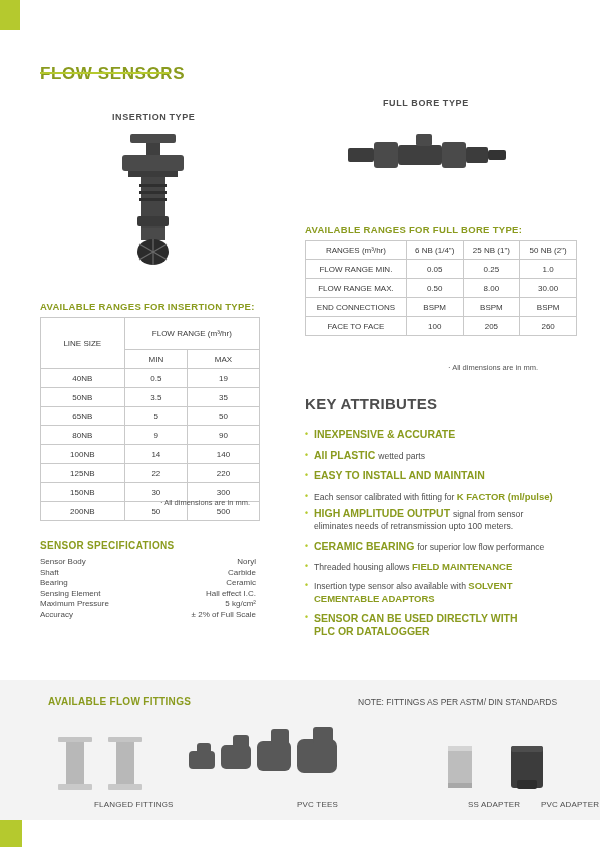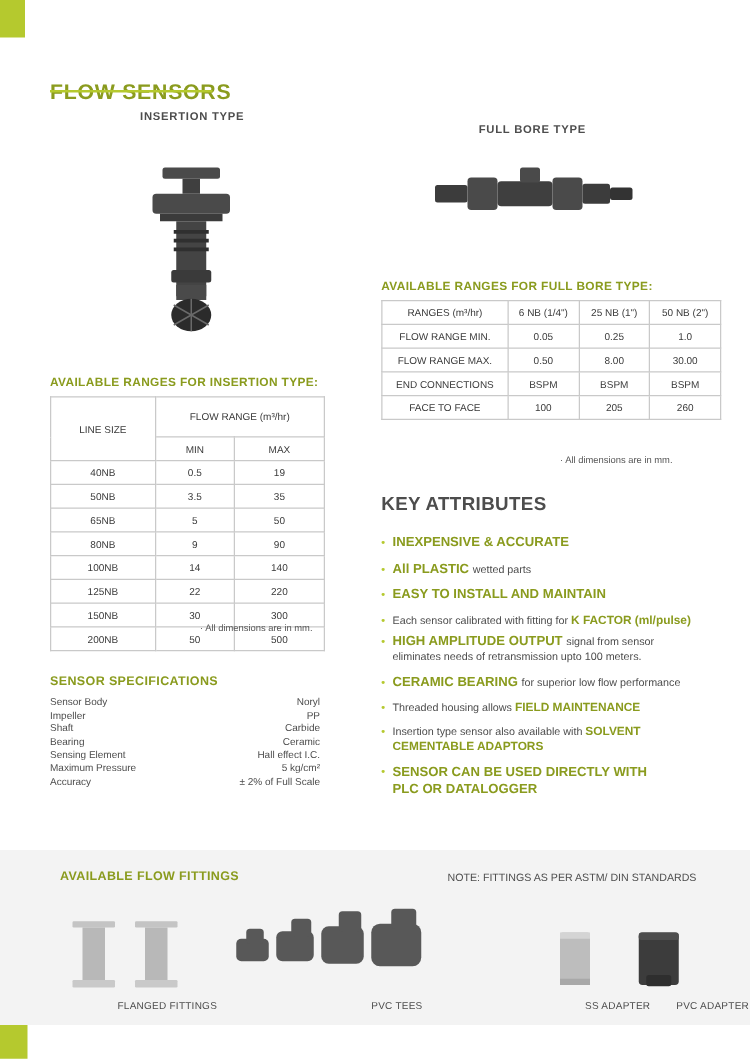--- a/index.html
+++ b/index.html
@@ -156,21 +156,21 @@
 <body>
 
 <div class="page">
 
   <div class="top-accent"></div>
   <div class="bottom-accent"></div>
 
   <div class="title">FLOW SENSORS</div>
   <div class="title-underline"></div>
 
-  <div class="sec-label" style="left:112px; top:88px;">INSERTION TYPE</div>
+  <div class="sec-label" style="left:112px; top:112px;">INSERTION TYPE</div>
 
   <svg class="abs" style="left:108px; top:128px;" width="90" height="150" viewBox="0 0 90 150">
     <rect x="22" y="6" width="46" height="9" rx="2" fill="#4a4a4a"></rect>
     <rect x="38" y="15" width="14" height="12" fill="#3f3f3f"></rect>
     <rect x="14" y="27" width="62" height="16" rx="3" fill="#4a4a4a"></rect>
     <rect x="20" y="43" width="50" height="6" fill="#3b3b3b"></rect>
     <rect x="33" y="49" width="24" height="60" fill="#444"></rect>
     <rect x="31" y="56" width="28" height="3" fill="#2f2f2f"></rect>
     <rect x="31" y="63" width="28" height="3" fill="#2f2f2f"></rect>
     <rect x="31" y="70" width="28" height="3" fill="#2f2f2f"></rect>
@@ -348,24 +348,20 @@
   </div>
 
   <div class="green-head" style="left:40px; top:540px; font-size:10px;">SENSOR SPECIFICATIONS</div>
 
   <div class="spec-list">
     <div class="spec-row">
         <span>Sensor Body</span>
         <span>Noryl</span>
       </div>
     <div class="spec-row">
-        <span>Impeller</span>
-        <span>PP</span>
-      </div>
-    <div class="spec-row">
         <span>Shaft</span>
         <span>Carbide</span>
       </div>
     <div class="spec-row">
         <span>Bearing</span>
         <span>Ceramic</span>
       </div>
     <div class="spec-row">
         <span>Sensing Element</span>
         <span>Hall effect I.C.</span>

